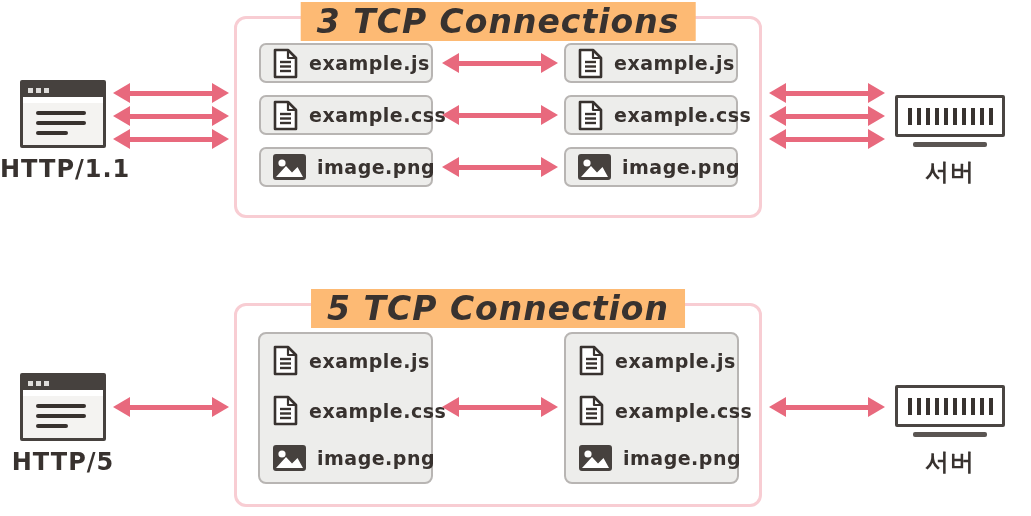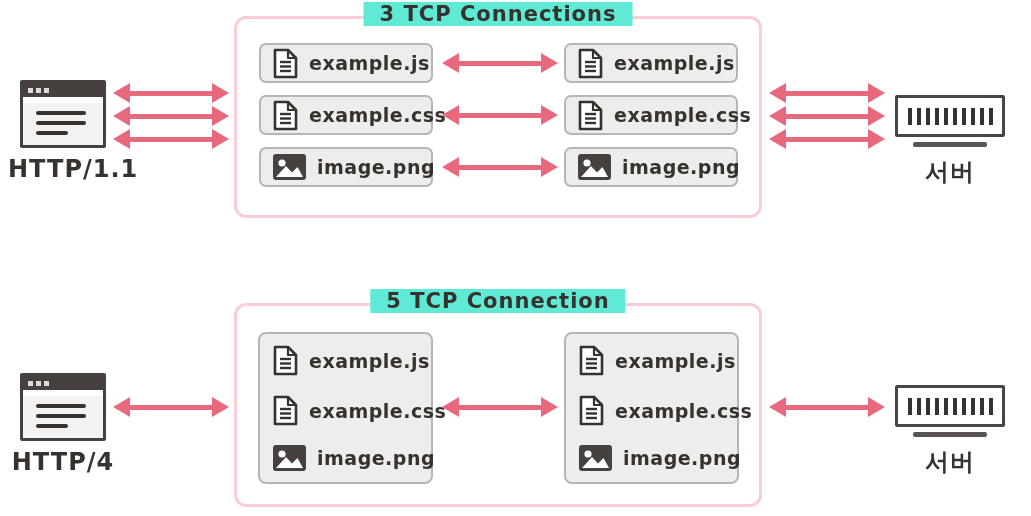--- a/index.html
+++ b/index.html
@@ -9,22 +9,22 @@
     --chip-border:#b8b5b3;
     --ink:#38322f;
   }
   *{box-sizing:border-box;margin:0;padding:0;}
   body{background:#fff;font-family:"DejaVu Sans",sans-serif;color:var(--ink);}
   .canvas{position:relative;width:1031px;height:516px;background:#fff;overflow:hidden;}
 
   
   .frame{position:absolute;border:3px solid var(--frame-border);border-radius:12px;background:#fff;}
   .frame-title{position:absolute;top:-17px;left:50%;transform:translateX(-50%);
-    background:#5eead4;padding:0 16px;font-size:21px;font-weight:bold;letter-spacing:1px;
-    white-space:nowrap;color:var(--ink);}
+    background:#fdba74;padding:0 16px;font-size:33px;font-weight:bold;letter-spacing:1px;
+    white-space:nowrap;color:var(--ink);font-style:italic;}
 
   
   .arrow{position:absolute;display:flex;align-items:center;height:20px;}
   .arrow .hl{width:0;height:0;border-top:10px solid transparent;border-bottom:10px solid transparent;
     border-right:17px solid var(--arrow);}
   .arrow .sh{flex:1;height:5px;background:var(--arrow);}
   .arrow .hr{width:0;height:0;border-top:10px solid transparent;border-bottom:10px solid transparent;
     border-left:17px solid var(--arrow);}
 
   
@@ -92,21 +92,21 @@
         <span class="dot"></span>
         <span class="dot"></span>
       </div>
       <div class="strip"></div>
       <div class="lines">
         <div class="ln ln1"></div>
           <div class="ln ln2"></div>
           <div class="ln ln3"></div>
       </div>
     </div>
-    <div class="node-label" style="left:0px;top:155px;width:126px;padding-left:8px;">HTTP/1.1</div>
+    <div class="node-label" style="left:0px;top:155px;width:126px;">HTTP/1.1</div>
 
     <div class="arrow" style="left:113px;top:83px;width:116px;">
       <i class="hl"></i>
         <i class="sh"></i>
         <i class="hr"></i>
     </div>
     <div class="arrow" style="left:113px;top:106px;width:116px;">
       <i class="hl"></i>
         <i class="sh"></i>
         <i class="hr"></i>
@@ -227,21 +227,21 @@
         <span class="dot"></span>
         <span class="dot"></span>
       </div>
       <div class="strip"></div>
       <div class="lines">
         <div class="ln ln1"></div>
           <div class="ln ln2"></div>
           <div class="ln ln3"></div>
       </div>
     </div>
-    <div class="node-label" style="left:0px;top:448px;width:126px;">HTTP/4</div>
+    <div class="node-label" style="left:0px;top:448px;width:126px;">HTTP/5</div>
 
     <div class="arrow" style="left:113px;top:397px;width:116px;">
       <i class="hl"></i>
         <i class="sh"></i>
         <i class="hr"></i>
     </div>
 
     <div class="frame" style="left:234px;top:303px;width:528px;height:204px;">
       <div class="frame-title">5 TCP Connection</div>
     </div>

